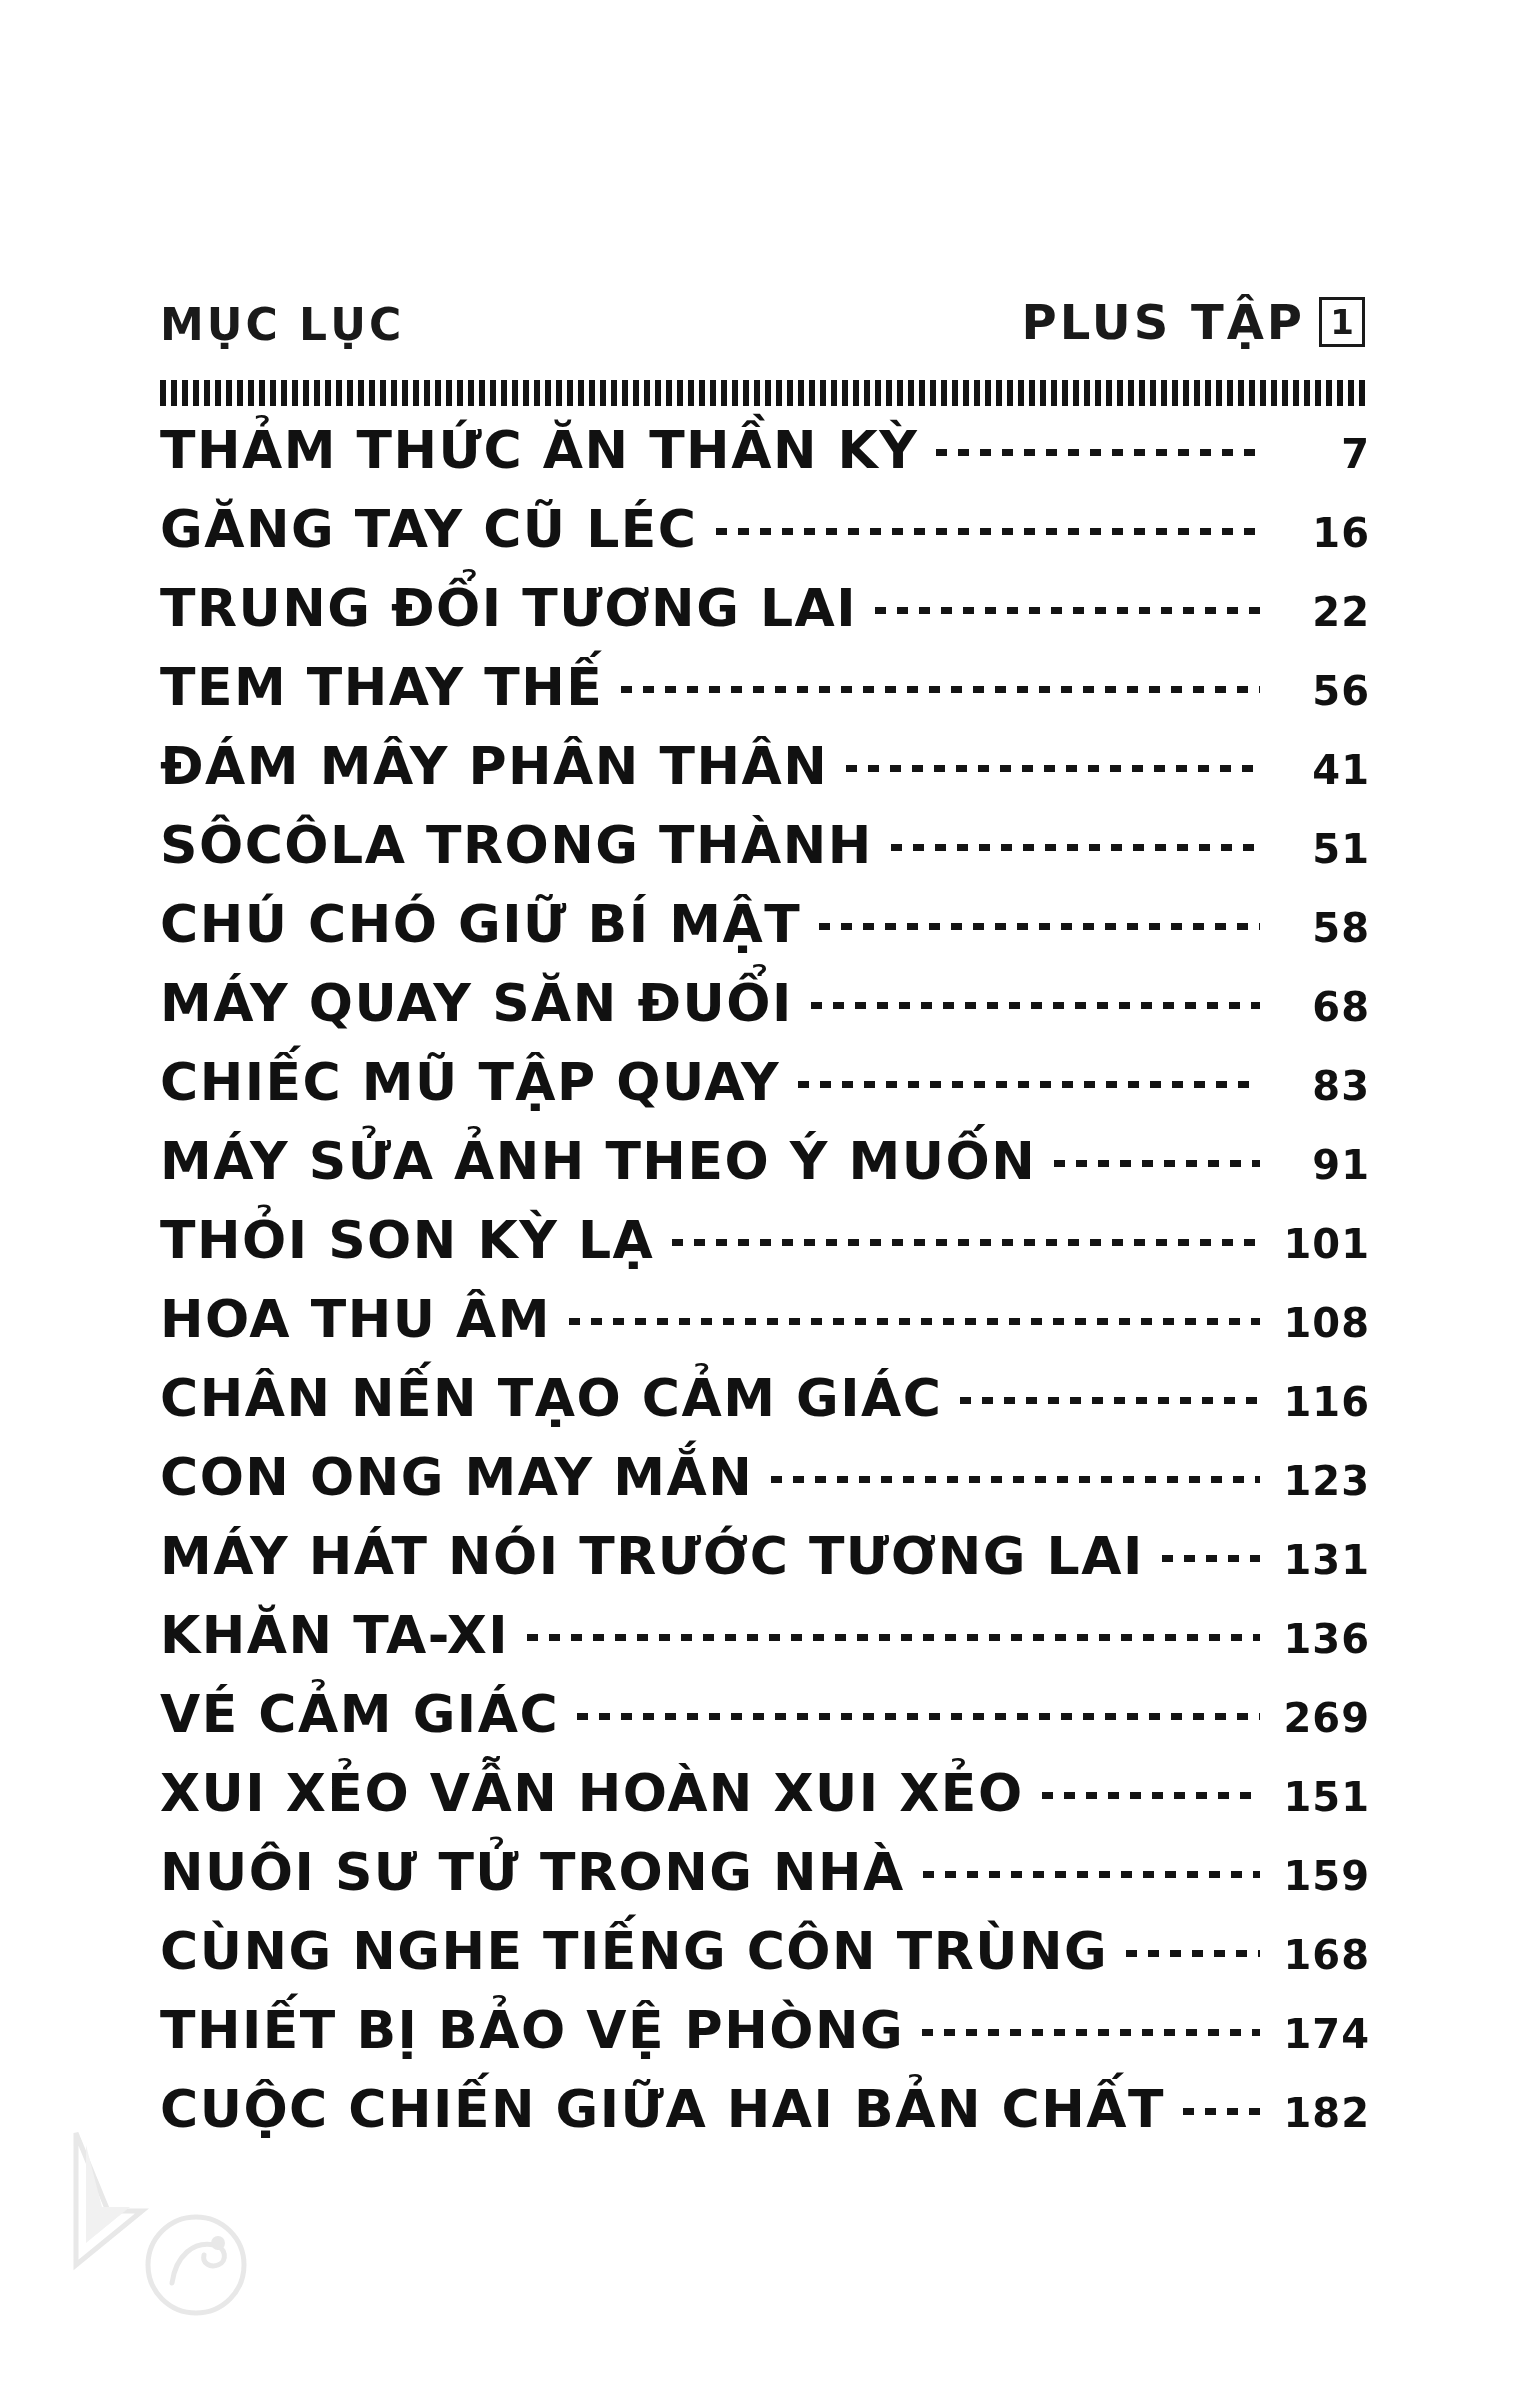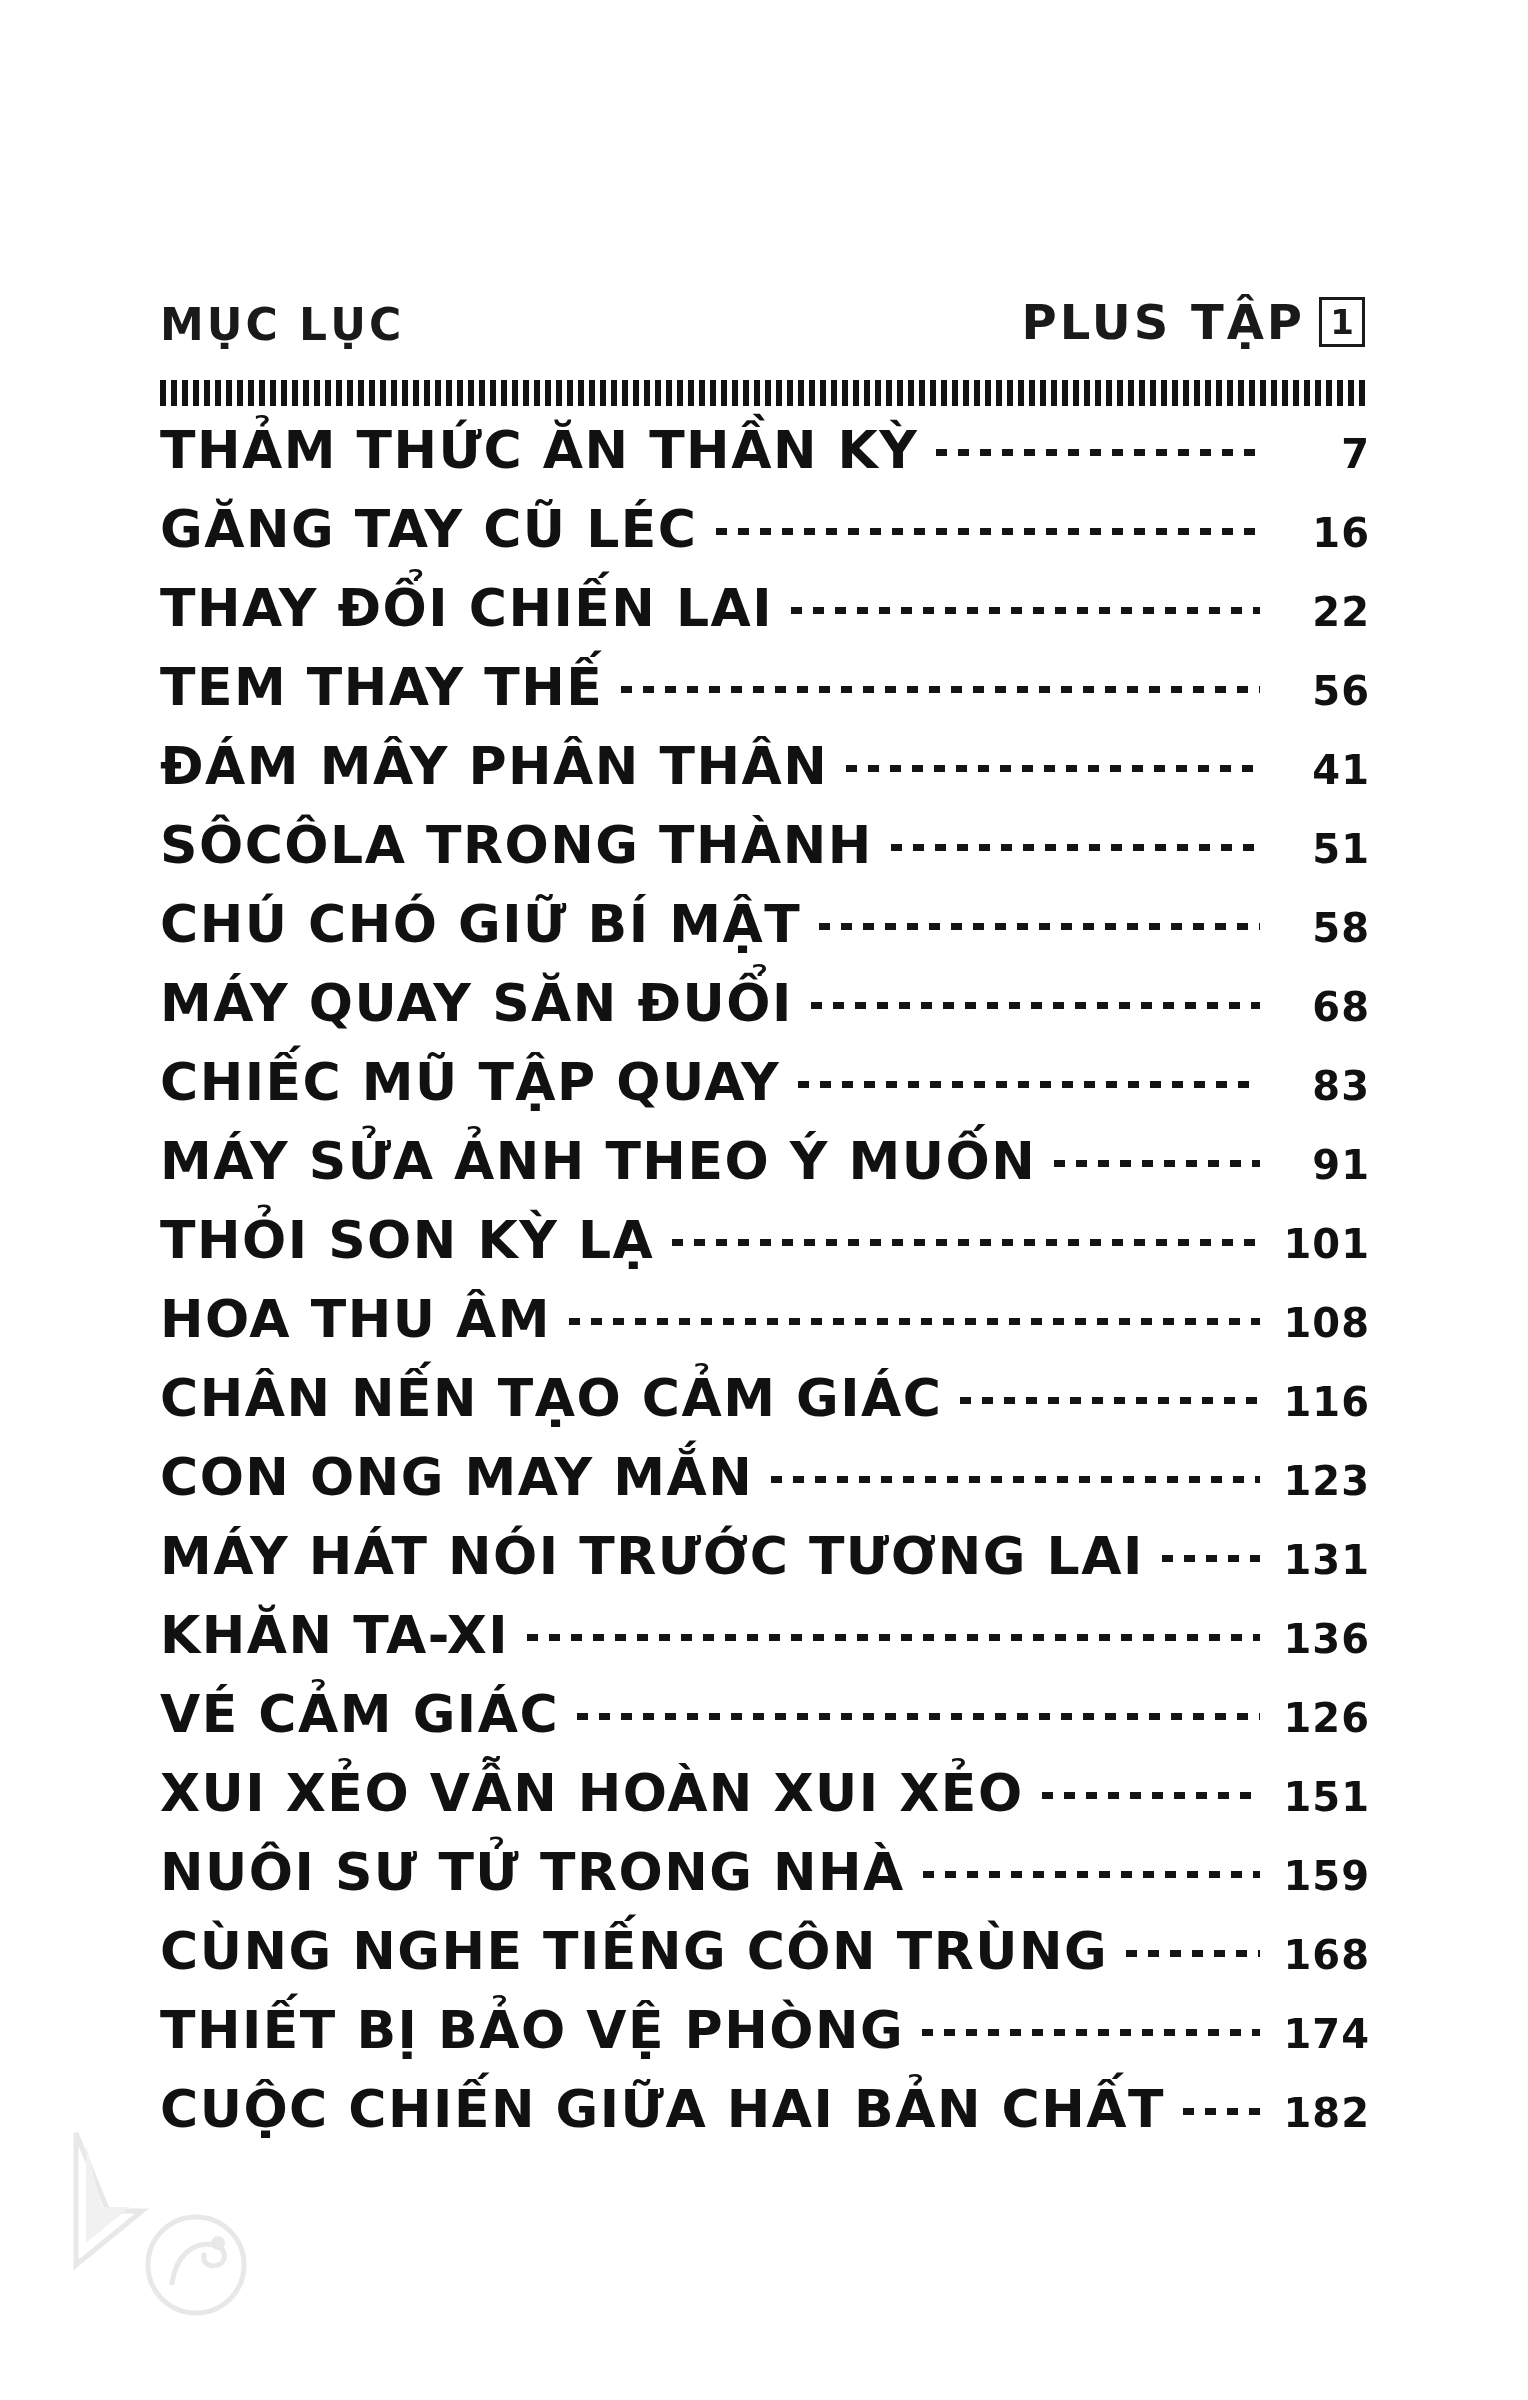--- a/index.html
+++ b/index.html
@@ -172,21 +172,21 @@
         <div class="toc-title">THẢM THỨC ĂN THẦN KỲ</div>
         <div class="toc-leader"></div>
         <div class="toc-page">7</div>
       </div>
       <div class="toc-row">
         <div class="toc-title">GĂNG TAY CŨ LÉC</div>
         <div class="toc-leader"></div>
         <div class="toc-page">16</div>
       </div>
       <div class="toc-row">
-        <div class="toc-title">THAY ĐỔI CHIẾN LAI</div>
+        <div class="toc-title">TRUNG ĐỔI TƯƠNG LAI</div>
         <div class="toc-leader"></div>
         <div class="toc-page">22</div>
       </div>
       <div class="toc-row">
         <div class="toc-title">TEM THAY THẾ</div>
         <div class="toc-leader"></div>
         <div class="toc-page">56</div>
       </div>
       <div class="toc-row">
         <div class="toc-title">ĐÁM MÂY PHÂN THÂN</div>
@@ -244,21 +244,21 @@
         <div class="toc-page">131</div>
       </div>
       <div class="toc-row">
         <div class="toc-title">KHĂN TA-XI</div>
         <div class="toc-leader"></div>
         <div class="toc-page">136</div>
       </div>
       <div class="toc-row">
         <div class="toc-title">VÉ CẢM GIÁC</div>
         <div class="toc-leader"></div>
-        <div class="toc-page">126</div>
+        <div class="toc-page">269</div>
       </div>
       <div class="toc-row">
         <div class="toc-title">XUI XẺO VẪN HOÀN XUI XẺO</div>
         <div class="toc-leader"></div>
         <div class="toc-page">151</div>
       </div>
       <div class="toc-row">
         <div class="toc-title">NUÔI SƯ TỬ TRONG NHÀ</div>
         <div class="toc-leader"></div>
         <div class="toc-page">159</div>

